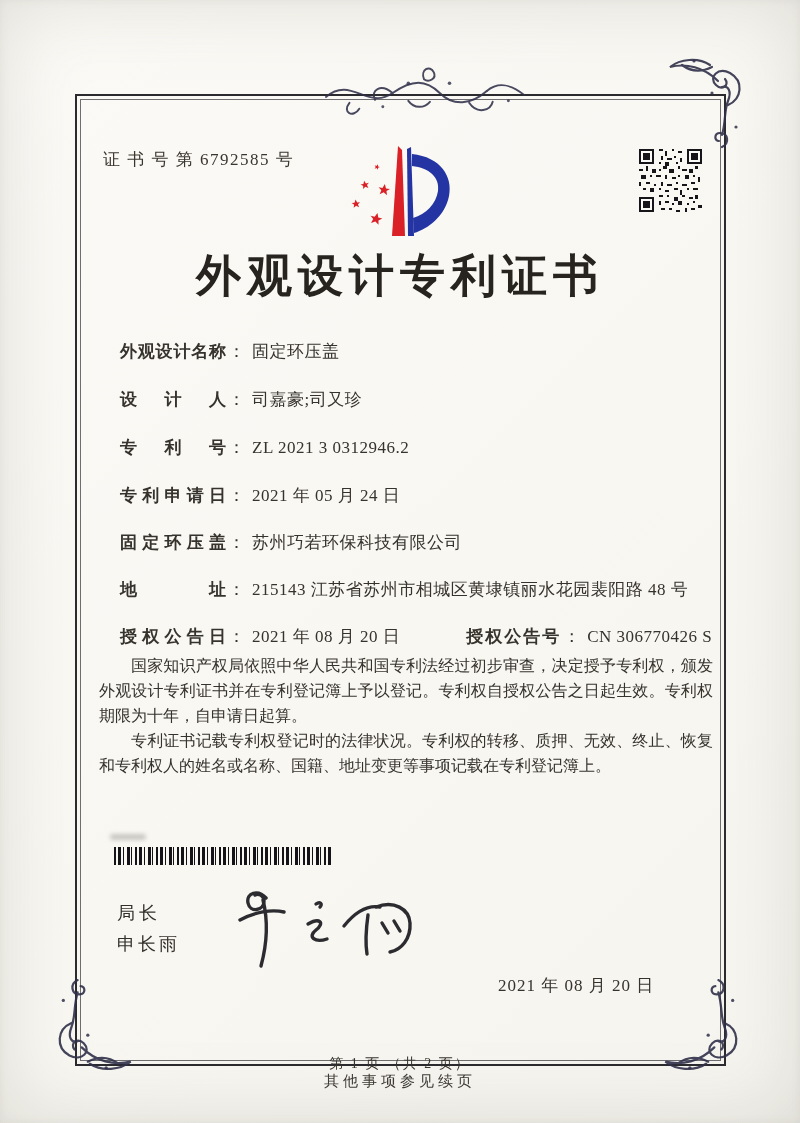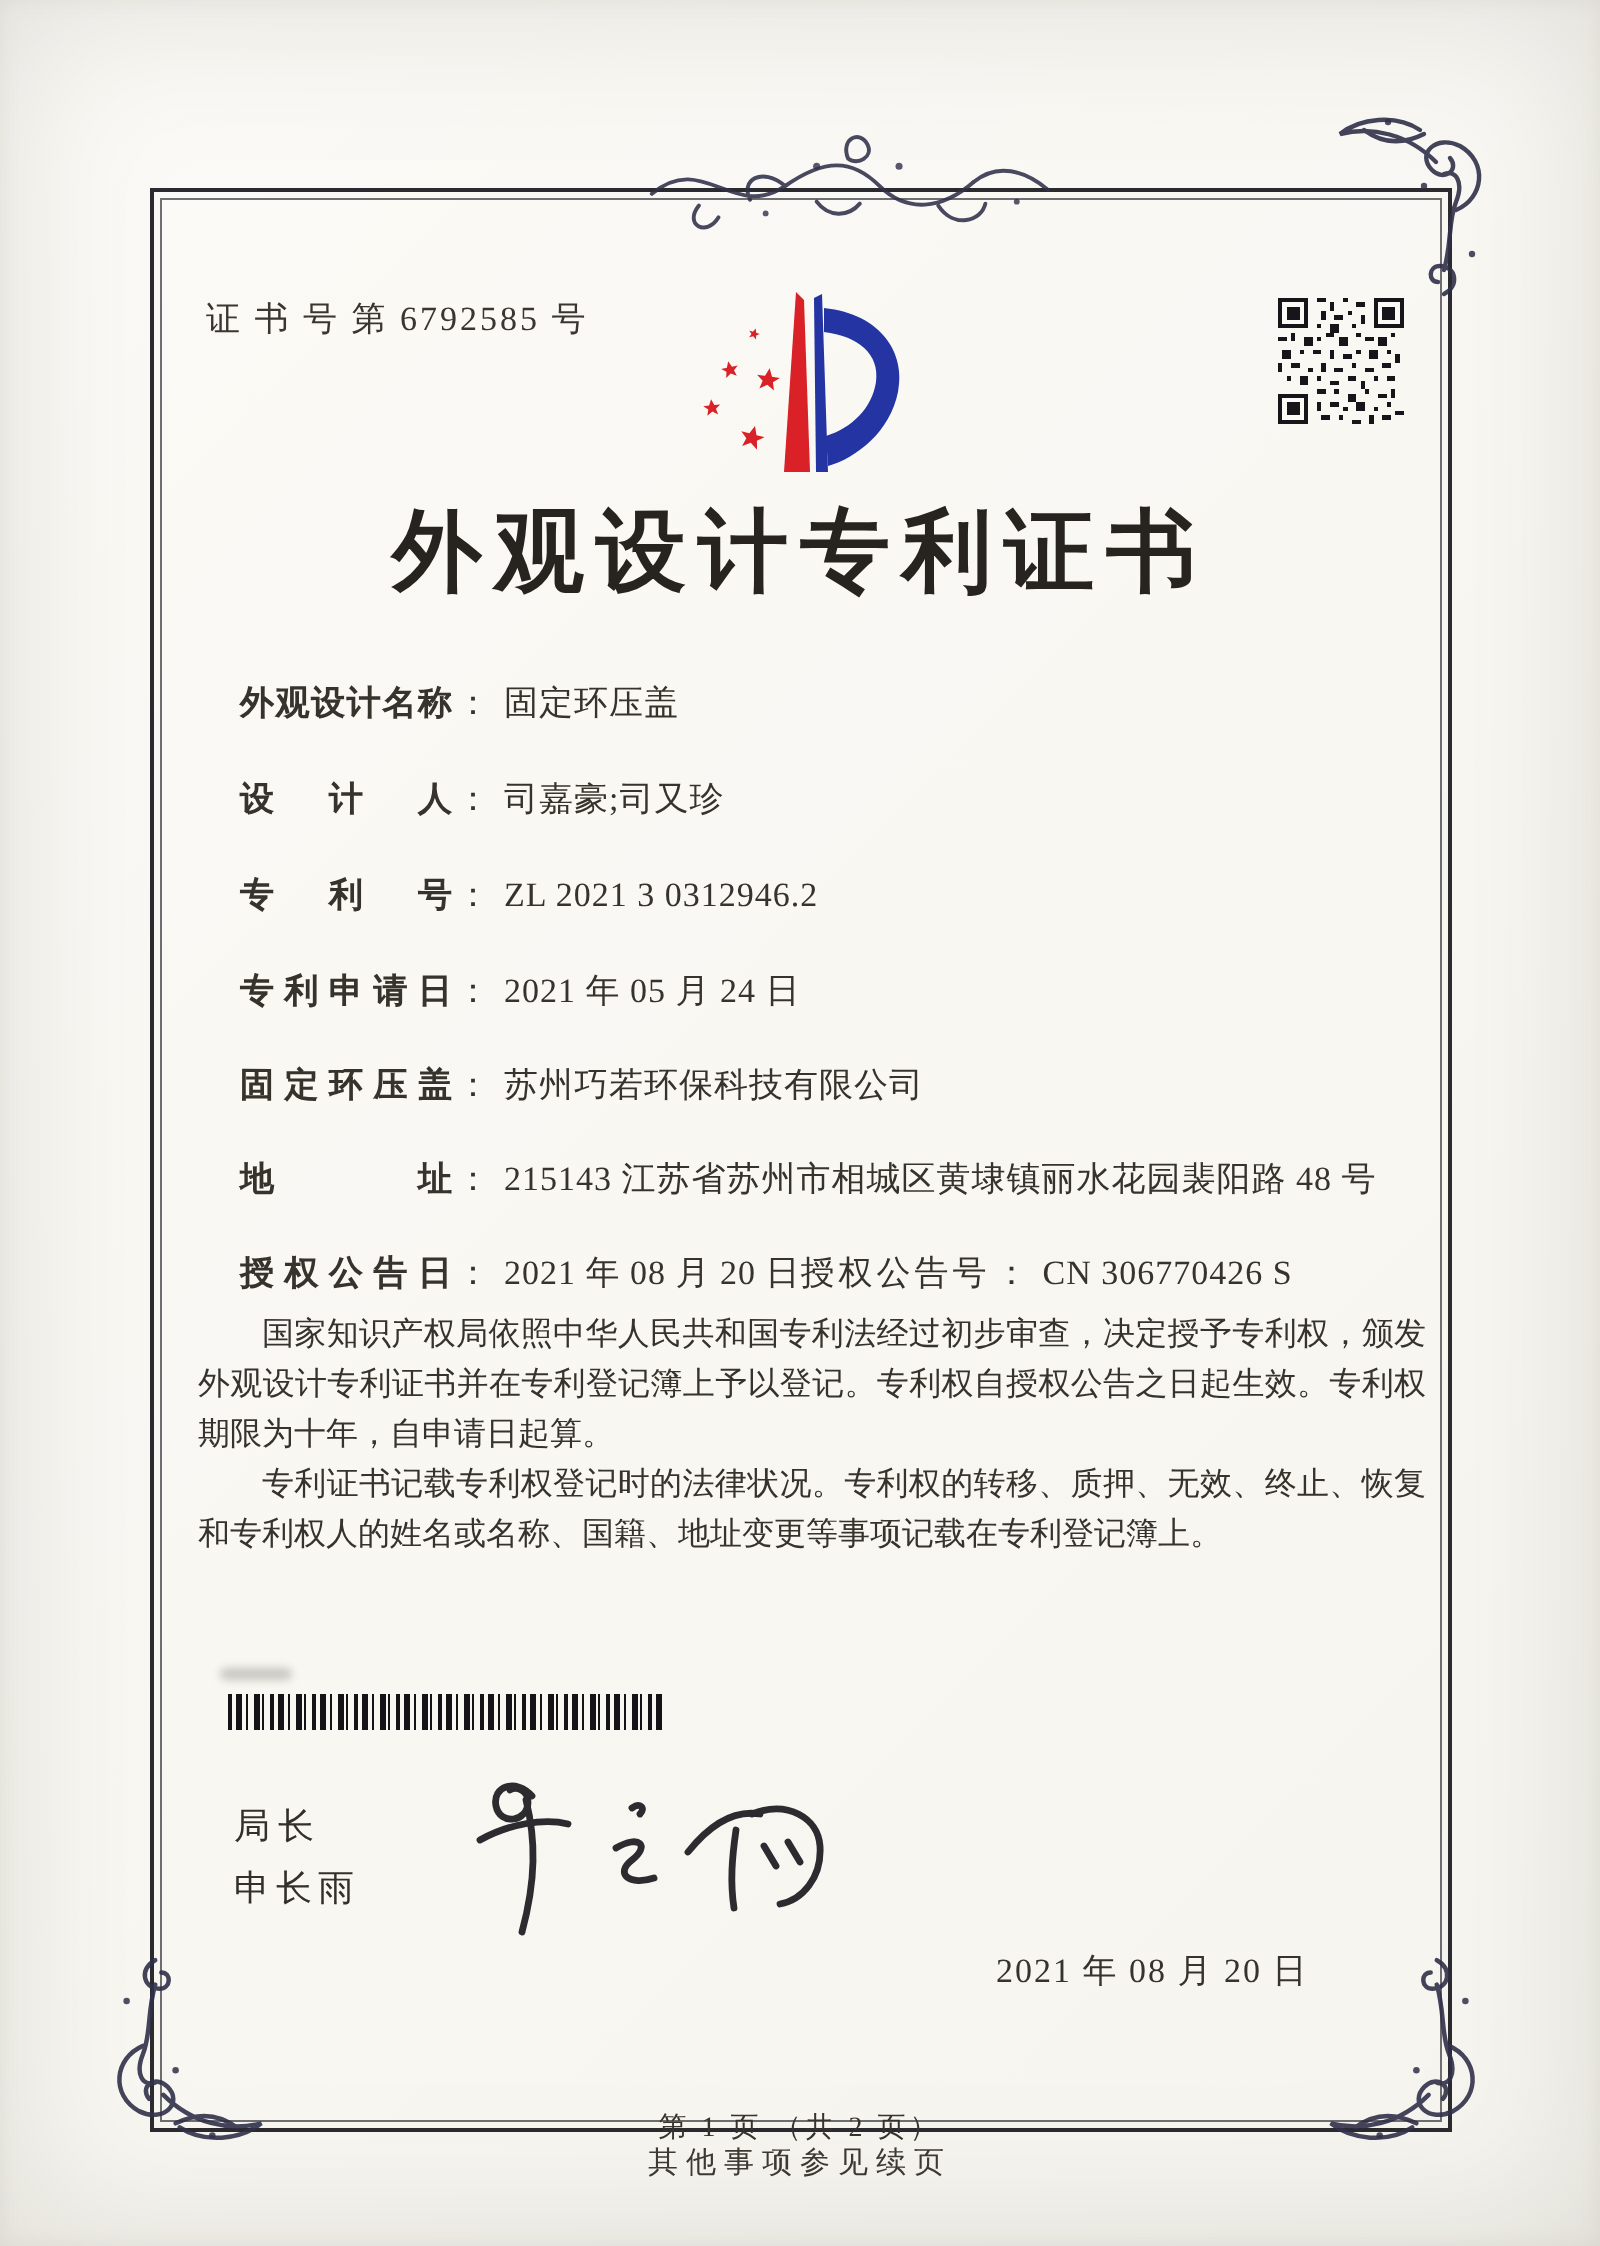--- a/index.html
+++ b/index.html
@@ -13,24 +13,24 @@
   .frame .inner{position:absolute;left:3px;top:3px;right:3px;bottom:3px;border:1px solid rgba(52,50,56,.7);}
   .cert-no{position:absolute;left:103px;top:148px;font-size:17px;letter-spacing:1.5px;color:#3a362f;}
   .logo{position:absolute;left:347px;top:144px;width:116px;height:96px;}
   .qr{position:absolute;left:639px;top:148px;width:63px;height:65px;}
   .title{position:absolute;left:100px;top:246px;width:600px;text-align:center;
     font-size:45px;font-weight:700;letter-spacing:6px;color:#272420;}
   .field-row{position:absolute;left:120px;display:flex;align-items:baseline;font-size:17px;white-space:nowrap;}
   .f-label{display:inline-block;width:106px;text-align-last:justify;text-align:justify;font-weight:bold;}
   .f-colon{margin:0 7px 0 2px;}
   .f-value{letter-spacing:.5px;}
-  .f-label2{letter-spacing:2px;}
+  .f-label2{letter-spacing:2px;margin-left:66px;font-weight:bold;}
   .body-text{position:absolute;left:99px;top:655px;width:614px;font-size:16px;line-height:25px;
     text-align:justify;color:#36322c;}
-  .body-text p{margin:0;text-indent:2em;}
+  .body-text p{margin:0;text-indent:2em;font-family:Liberation Mono, monospace;}
   .smudge{position:absolute;left:110px;top:834px;width:36px;height:6px;background:rgba(110,110,104,.35);
     filter:blur(2px);border-radius:3px;}
   .barcode{position:absolute;left:114px;top:847px;width:219px;height:18px;
     background:repeating-linear-gradient(90deg,#141418 0,#141418 2px,transparent 2px,transparent 4px,
     #141418 4px,#141418 7px,transparent 7px,transparent 9px,#141418 9px,#141418 10px,
     transparent 10px,transparent 13px,#141418 13px,#141418 16px,transparent 16px,transparent 17px,
     #141418 17px,#141418 18px,transparent 18px,transparent 21px);}
   .signer-title{position:absolute;left:117px;top:901px;font-size:18px;letter-spacing:4px;color:#33302b;}
   .signer-name{position:absolute;left:117px;top:932px;font-size:18px;letter-spacing:3px;color:#33302b;}
   .signature{position:absolute;left:228px;top:884px;width:216px;height:90px;}

